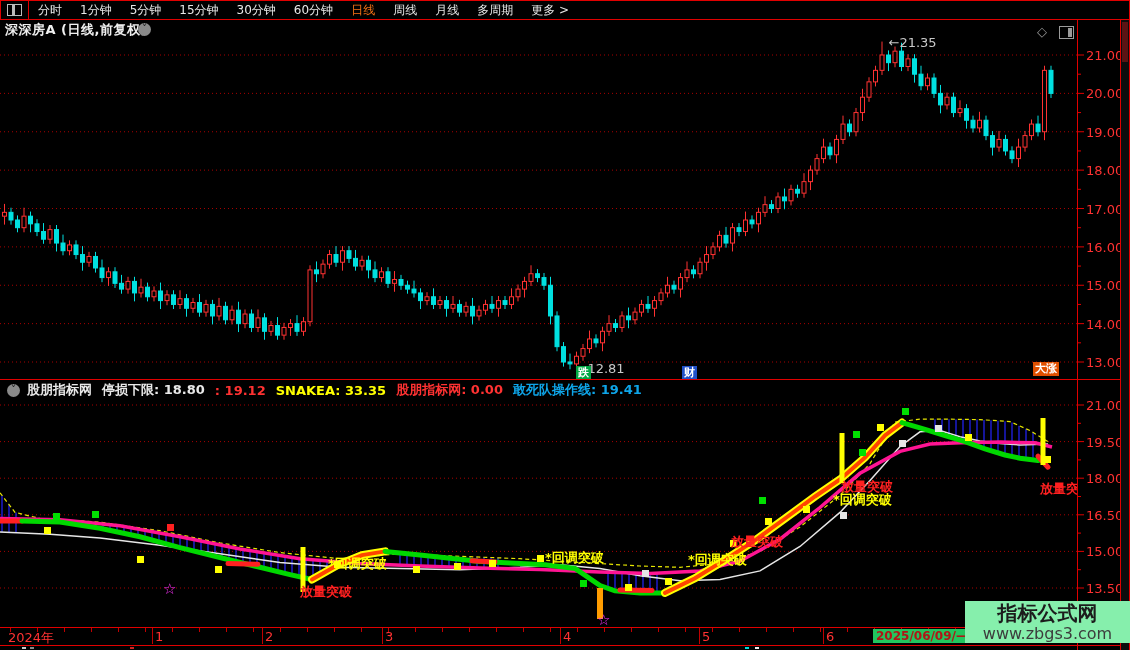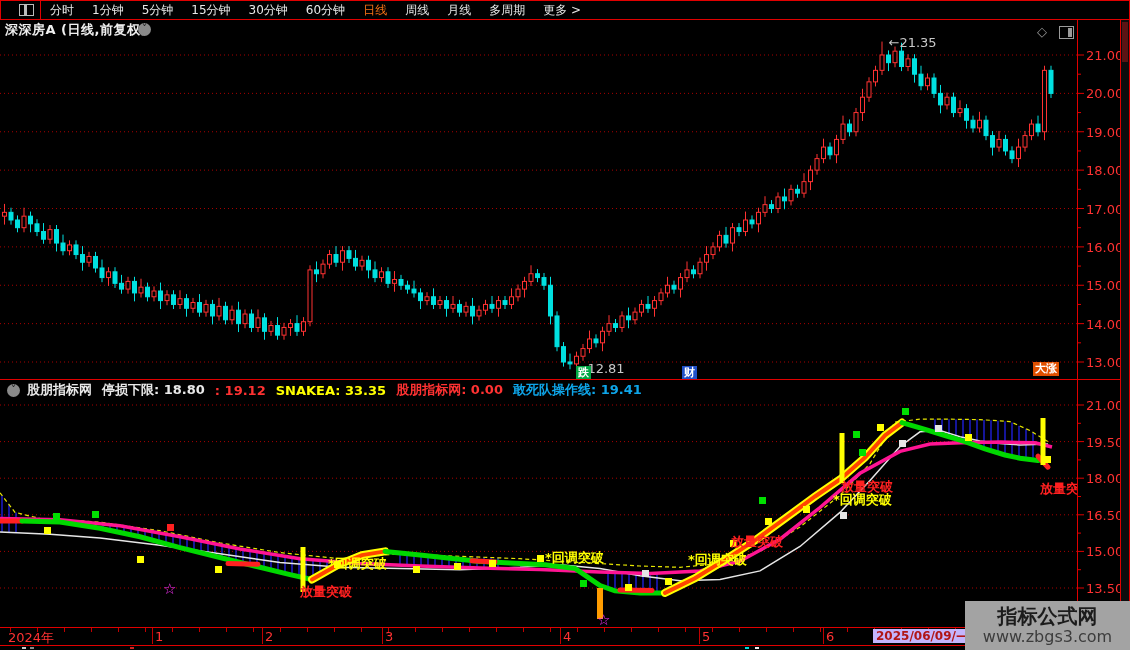--- a/index.html
+++ b/index.html
@@ -3,21 +3,21 @@
 <meta charset="utf-8">
 <style>
   html,body{margin:0;padding:0;background:#000;}
   body{width:1130px;height:650px;position:relative;overflow:hidden;
        font-family:"DejaVu Sans","Liberation Sans",sans-serif;-webkit-font-smoothing:none;}
   .abs{position:absolute;}
   
   #menubar{left:0;top:0;width:1128px;height:18px;background:#000;
            border-top:1px solid #e00000;border-bottom:1px solid #e00000;border-left:1px solid #e00000;
            display:flex;align-items:center;z-index:6;}
-  #menu-left{display:flex;align-items:center;height:100%;margin-left:12px;}
+  #menu-left{display:flex;align-items:center;height:100%;}
   .win-icon{width:13px;height:10px;border:1px solid #bbb;margin:0 6px;position:relative;}
   .win-icon::after{content:"";position:absolute;left:4px;top:0;bottom:0;width:3px;background:#bbb;}
   .menu-sep{width:1px;height:18px;background:#e00000;}
   .m-item{color:#e8e8e8;font-size:12px;padding:0 9px;line-height:18px;cursor:default;white-space:nowrap;}
   .m-item.active{color:#f97316;}
   #menu-right{margin-left:auto;display:flex;height:100%;align-items:center;}
   .mr-item{color:#e8e8e8;font-size:12px;line-height:18px;padding:0 9px;border-left:1px solid #e00000;white-space:nowrap;}
   
   #titlebar{left:0;top:18px;width:1077px;height:22px;z-index:5;}
   #stock-title{left:5px;top:3px;color:#efefef;font-size:13px;font-weight:bold;letter-spacing:.5px;}
@@ -34,26 +34,26 @@
   .xlab{color:#ff3232;font-size:13px;z-index:5;}
   
   #ind-header{left:2px;top:382px;height:16px;display:flex;align-items:center;z-index:5;font-size:13px;white-space:nowrap;}
   #ind-header .seg{margin-right:10px;font-weight:bold;}
   
   #chart-texts{left:0;top:0;width:1077px;height:650px;overflow:hidden;z-index:3;}
   .ev-marker{position:absolute;color:#fff;font-size:11px;line-height:14px;padding:0 2px;font-weight:bold;z-index:3;}
   
   #xaxis{left:0;top:628px;width:1120px;height:17px;z-index:4;}
   .xsep{position:absolute;top:0;width:1px;height:16px;background:#c00000;}
-  #datebox{position:absolute;top:1px;padding:0 3px;background:#c4b5fd;color:#b01616;font-size:12px;font-weight:bold;z-index:5;}
+  #datebox{position:absolute;top:1px;padding:0 3px;background:#22c55e;color:#b01616;font-size:12px;font-weight:bold;z-index:5;}
   
   #scrollbar{left:1121px;top:18px;width:8px;height:632px;background:#0d0d0d;z-index:5;}
   #scroll-thumb{position:absolute;left:1px;top:4px;width:6px;height:40px;background:#5a1414;}
   
-  #watermark{left:965px;top:601px;width:165px;height:49px;background:#a3a3a3;z-index:9;
+  #watermark{left:965px;top:601px;width:165px;height:42px;background:#86efac;z-index:9;
              display:flex;flex-direction:column;align-items:center;justify-content:center;}
   #wm-title{color:#1c1c1c;font-size:20px;font-weight:bold;line-height:22px;}
   #wm-url{color:#3c3c3c;font-size:16px;line-height:19px;}
   svg{position:absolute;left:0;top:0;z-index:2;}
   text{font-family:"DejaVu Sans","Liberation Sans",sans-serif;}
 </style>
 </head>
 <body>
 
 <div class="abs" id="menubar">

